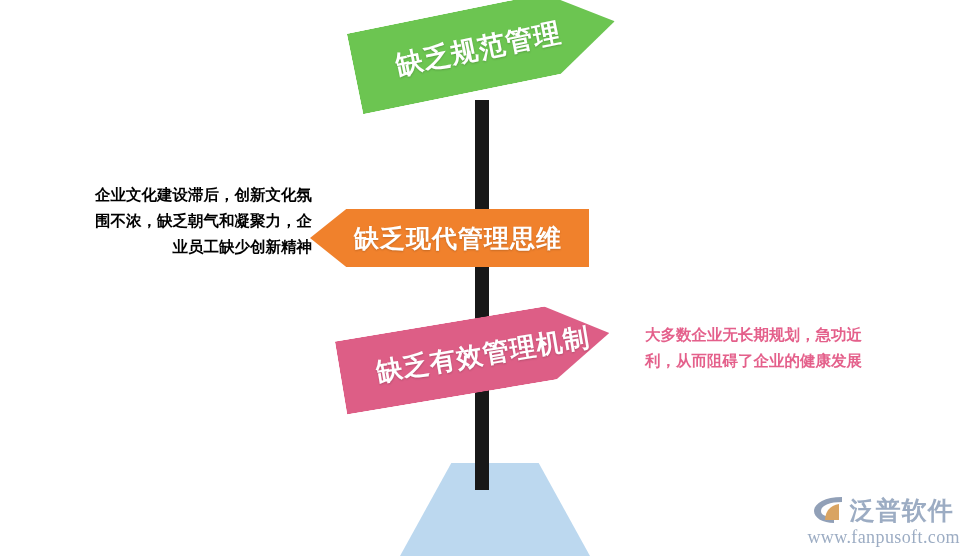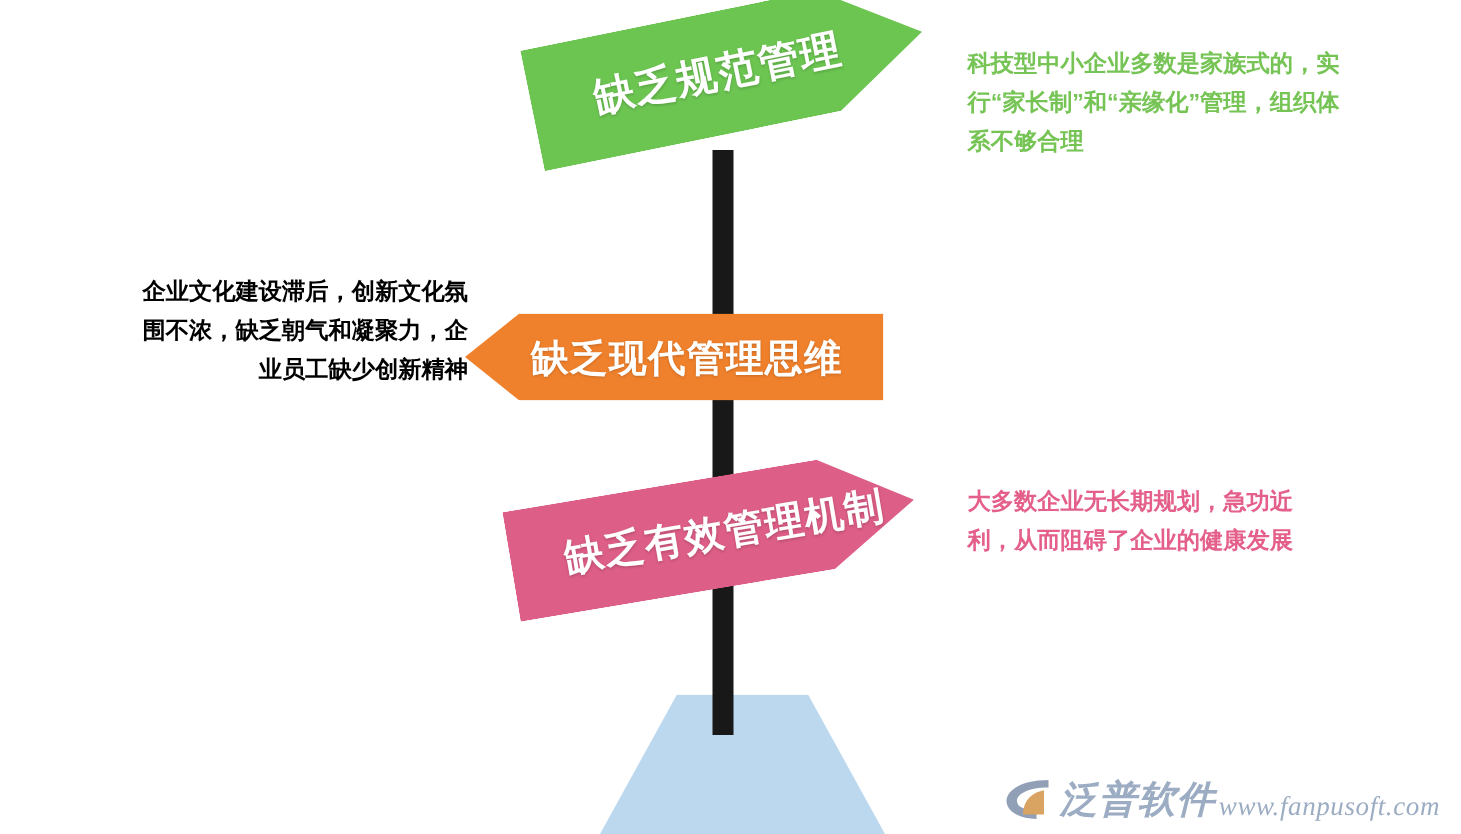--- a/index.html
+++ b/index.html
@@ -131,24 +131,23 @@
     text-align: left;
   }
 
   
   .logo {
     position: absolute;
     right: 14px;
     bottom: 8px;
     z-index: 5;
     display: flex;
-    flex-direction: row;
-    align-items: flex-end;
+    flex-direction: column;
+    align-items: center;
     opacity: 0.95;
-    font-style: italic;
   }
   .logo-top {
     display: flex;
     align-items: center;
     gap: 4px;
   }
   .logo-mark { display: block; }
   .logo-name {
     font-size: 25px;
     font-weight: bold;
@@ -178,21 +177,20 @@
   </div>
 
   <div class="sign sign-orange">
     <span class="sign-label">缺乏现代管理思维</span>
   </div>
 
   <div class="sign sign-pink">
     <span class="sign-label">缺乏有效管理机制</span>
   </div>
 
-  <div class="caption caption-green">科技型中小企业多数是家族式的，实行“家长制”和“亲缘化”管理，组织体系不够合理</div>
 
   <div class="caption caption-orange">企业文化建设滞后，创新文化氛围不浓，缺乏朝气和凝聚力，企业员工缺少创新精神</div>
 
   <div class="caption caption-pink">大多数企业无长期规划，急功近利，从而阻碍了企业的健康发展</div>
 
   <div class="logo">
     <div class="logo-top">
       <svg class="logo-mark" width="34" height="30" viewBox="0 0 34 30">
         <path d="M30 2 C12 2, 2 9, 2 16 C2 23, 11 28, 22 28 L22 22 C14 22, 9 20, 9 16 C9 11, 17 7, 30 7 Z" fill="#8C9BB4"></path>
         <path d="M13 25 C13 16, 19 10, 27 9 L27 25 Z" fill="#D8A05A"></path>

